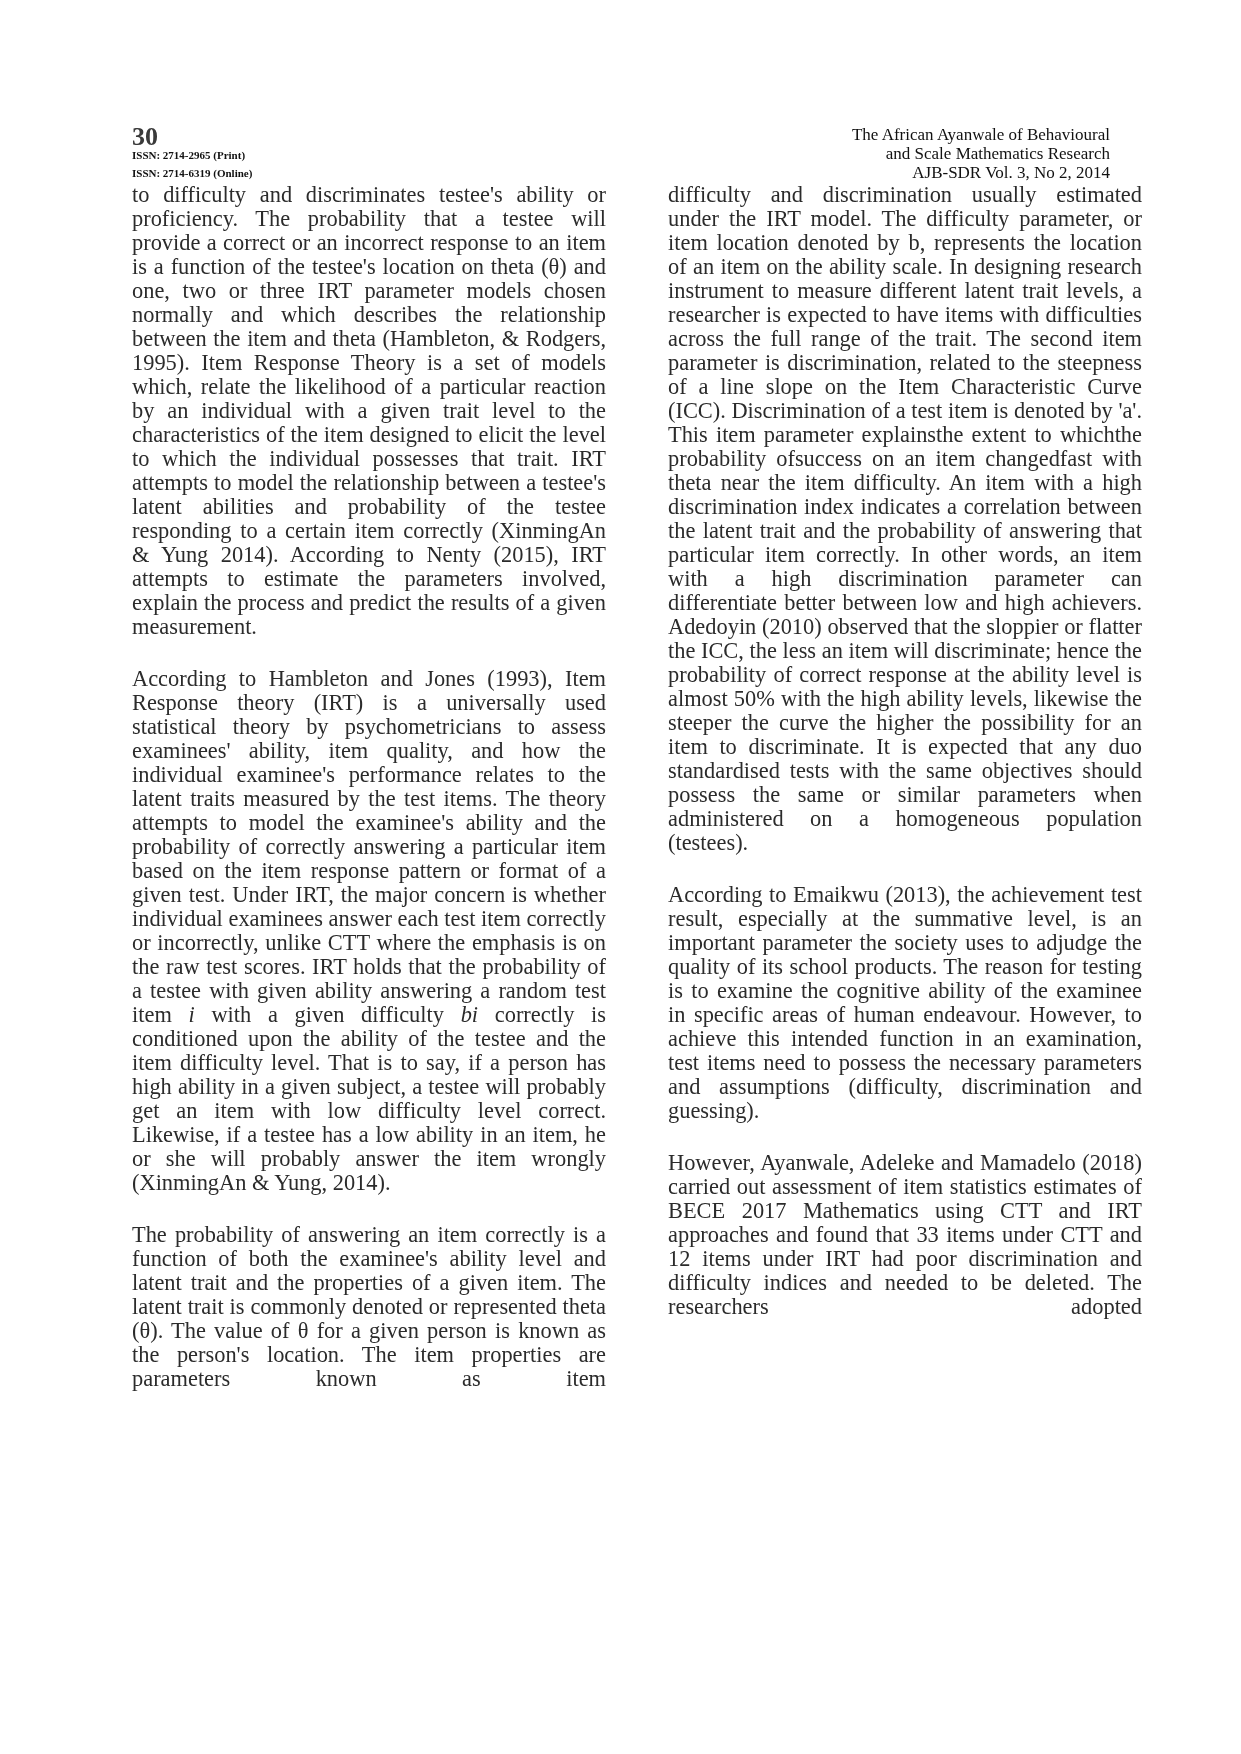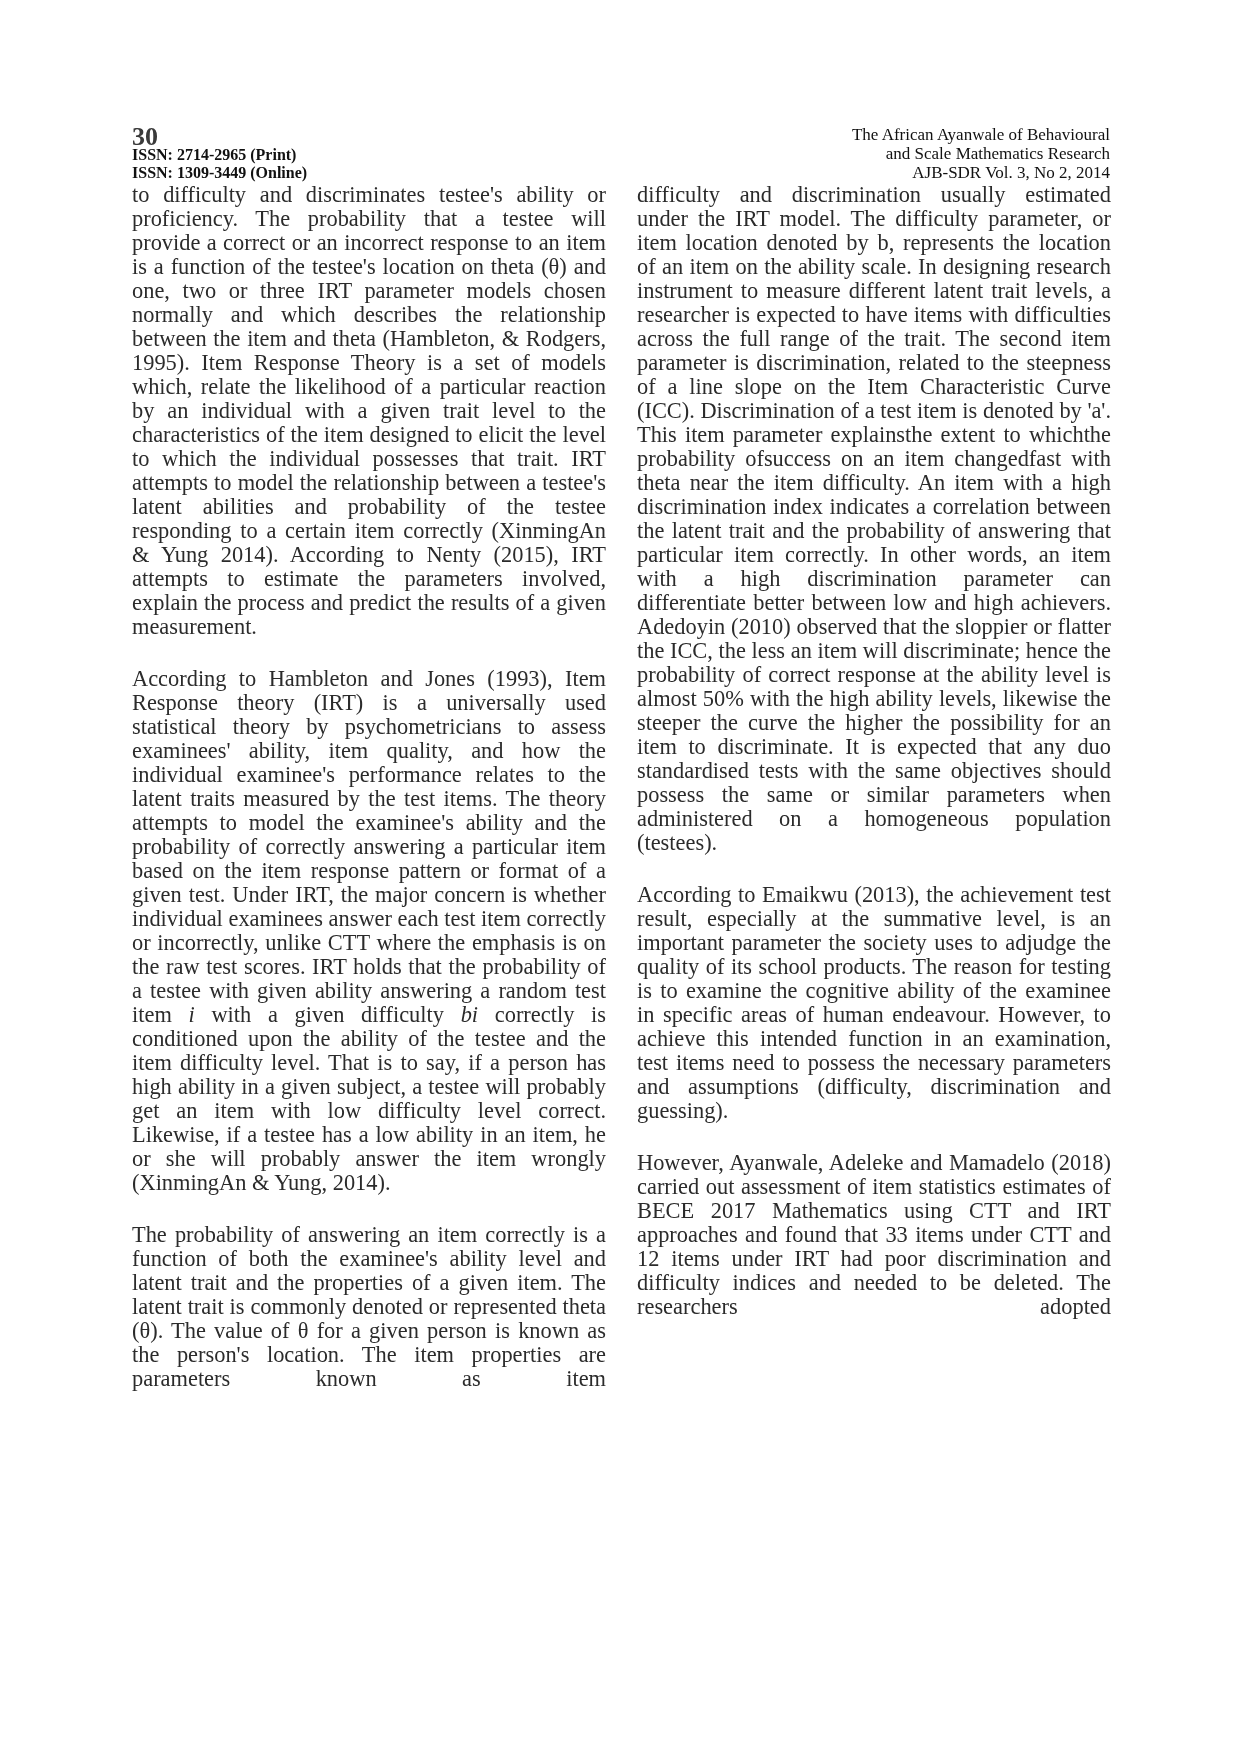--- a/index.html
+++ b/index.html
@@ -1,35 +1,35 @@
 <!DOCTYPE html>
 <html><head>
   <meta charset="utf-8">
   <style>
     html, body { margin: 0; padding: 0; background: #ffffff; }
     body { width: 1241px; height: 1754px; position: relative; overflow: hidden; color: #2b2b2b; font-family: "Liberation Serif", "DejaVu Serif", serif; }
     .page-number { position: absolute; left: 132px; top: 124px; font-size: 26px; font-weight: bold; color: #3a3a3a; line-height: 1; }
-    .issn-block { position: absolute; left: 132px; top: 146px; font-size: 16px; font-weight: bold; line-height: 18px; color: #111; }
+    .issn-block { position: absolute; left: 132px; top: 146px; font-size: 11px; font-weight: bold; line-height: 18px; color: #111; }
     .journal-block { position: absolute; right: 131px; top: 125px; text-align: right; font-size: 17px; line-height: 19px; color: #111; }
     .column { position: absolute; top: 183px; width: 474px; font-size: 22.4px; line-height: 24px; text-align: justify; }
     .col-left { left: 132px; }
-    .col-right { left: 637px; }
+    .col-right { left: 668px; }
     .para { margin: 0 0 27.9px 0; text-align: justify; text-align-last: left; }
     .para:last-child { margin-bottom: 0; }
     .para.continues { text-align-last: justify; }
     em { font-style: italic; }
   </style>
 </head>
 <body>
 
 <div class="page-number">30</div>
 
 <div class="issn-block">
   <div>ISSN: 2714-2965 (Print)</div>
-  <div>ISSN: 1309-3449 (Online)</div>
+  <div>ISSN: 2714-6319 (Online)</div>
 </div>
 
 <div class="journal-block">
   <div>The African Ayanwale of Behavioural</div>
   <div>and Scale Mathematics Research</div>
   <div>AJB-SDR Vol. 3, No 2, 2014</div>
 </div>
 
 <div class="column col-left">
   <p class="para">to difficulty and discriminates testee's ability or proficiency. The probability that a testee will provide a correct or an incorrect response to an item is a function of the testee's location on theta (θ) and one, two or three IRT parameter models chosen normally and which describes the relationship between the item and theta (Hambleton, &amp; Rodgers, 1995). Item Response Theory is a set of models which, relate the likelihood of a particular reaction by an individual with a given trait level to the characteristics of the item designed to elicit the level to which the individual possesses that trait. IRT attempts to model the relationship between a testee's latent abilities and probability of the testee responding to a certain item correctly (XinmingAn &amp; Yung 2014). According to Nenty (2015), IRT attempts to estimate the parameters involved, explain the process and predict the results of a given measurement.</p>

